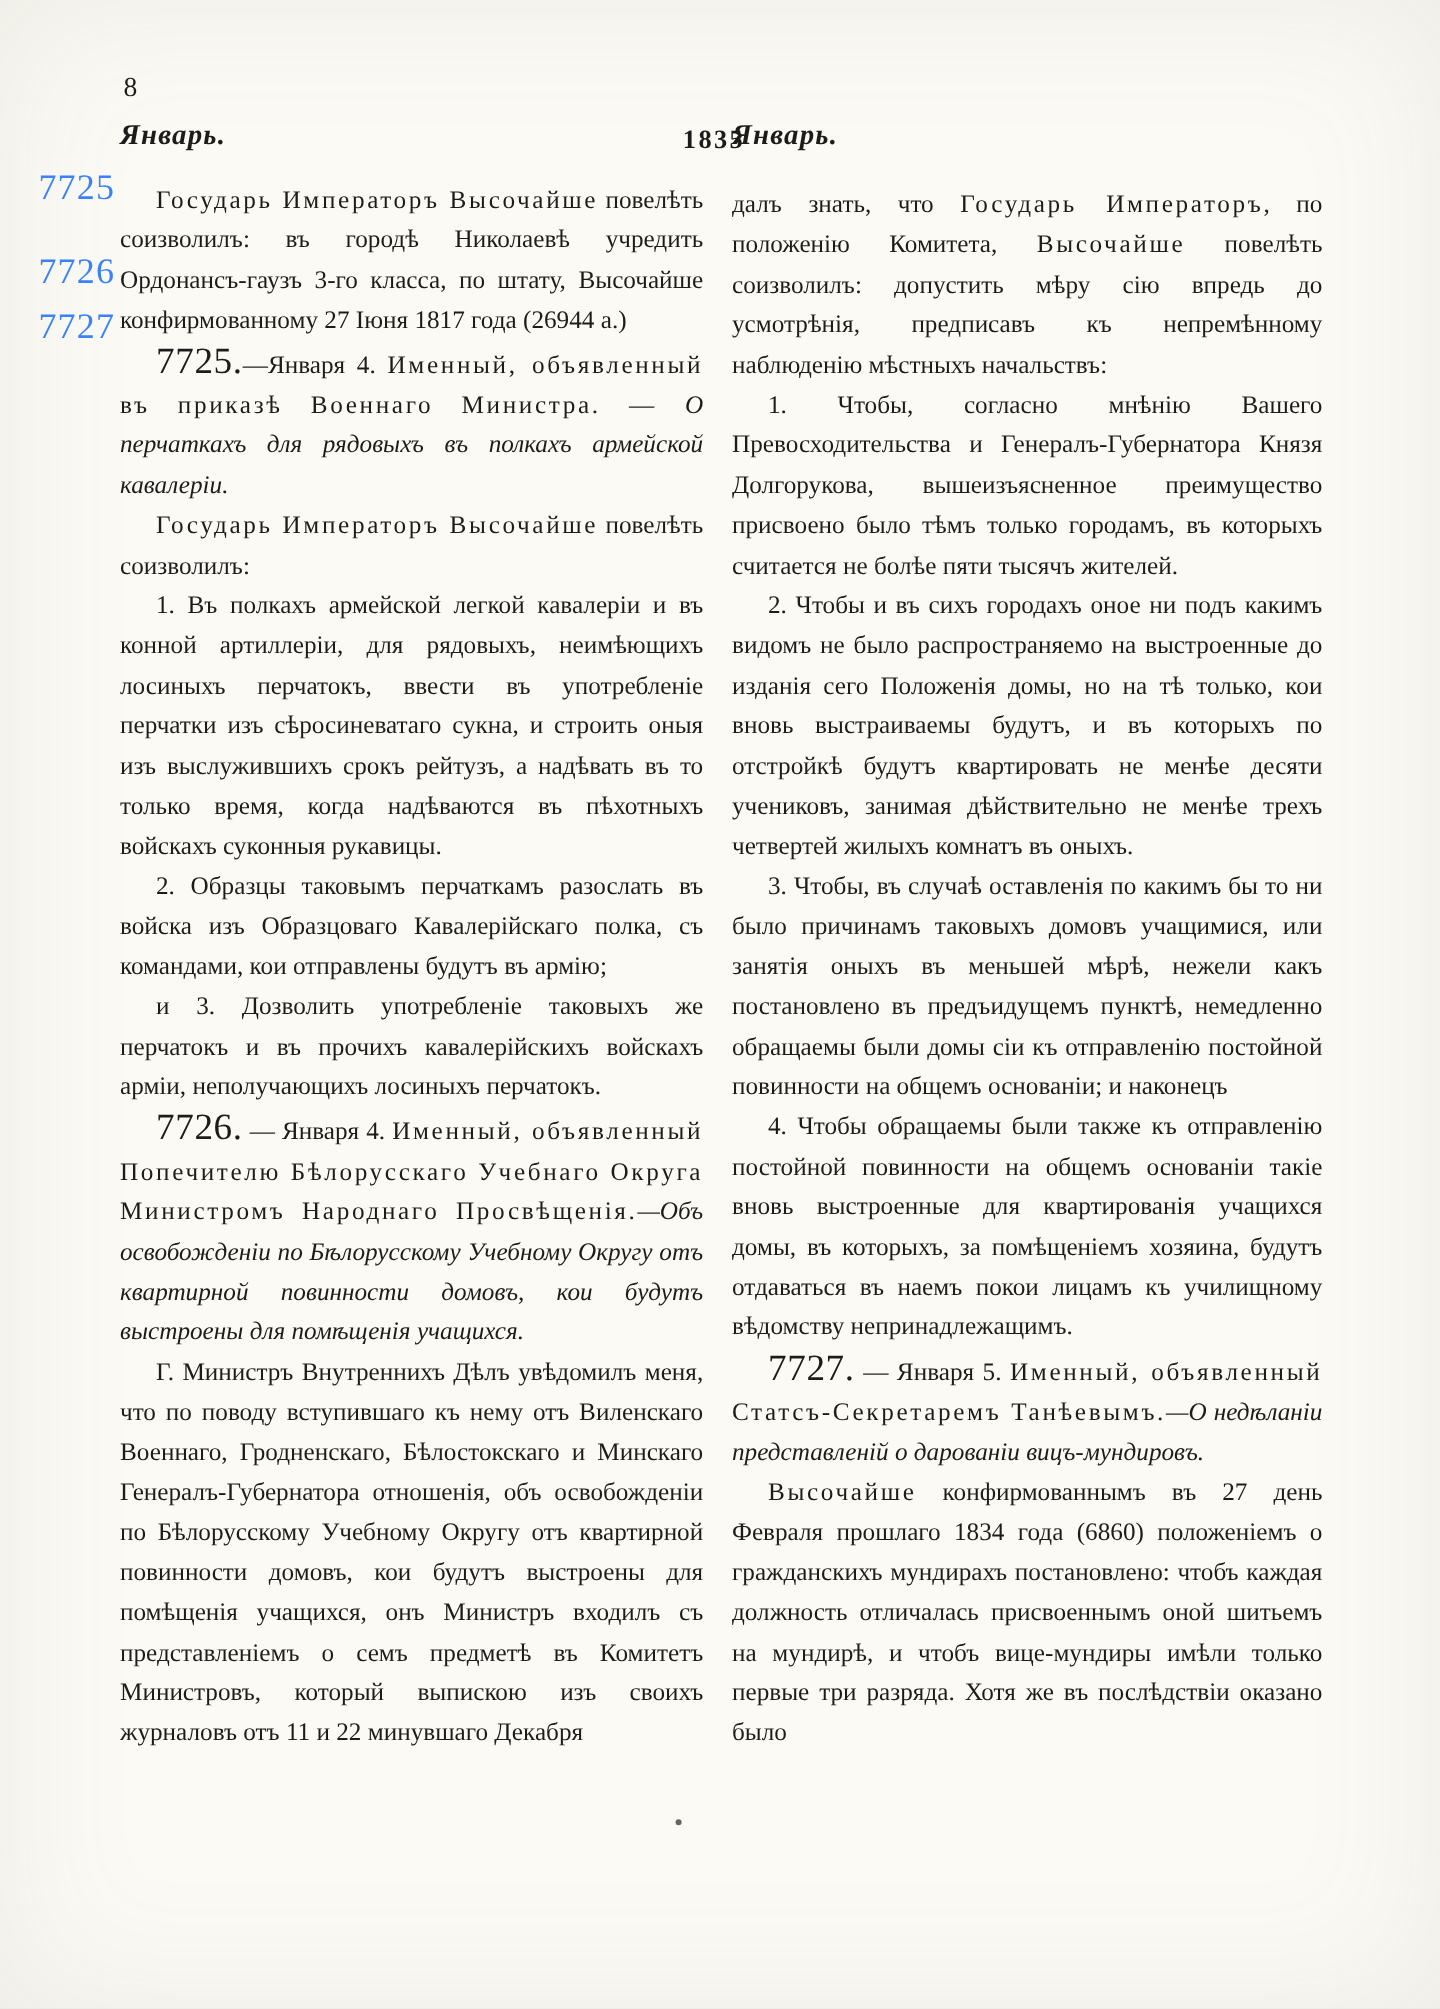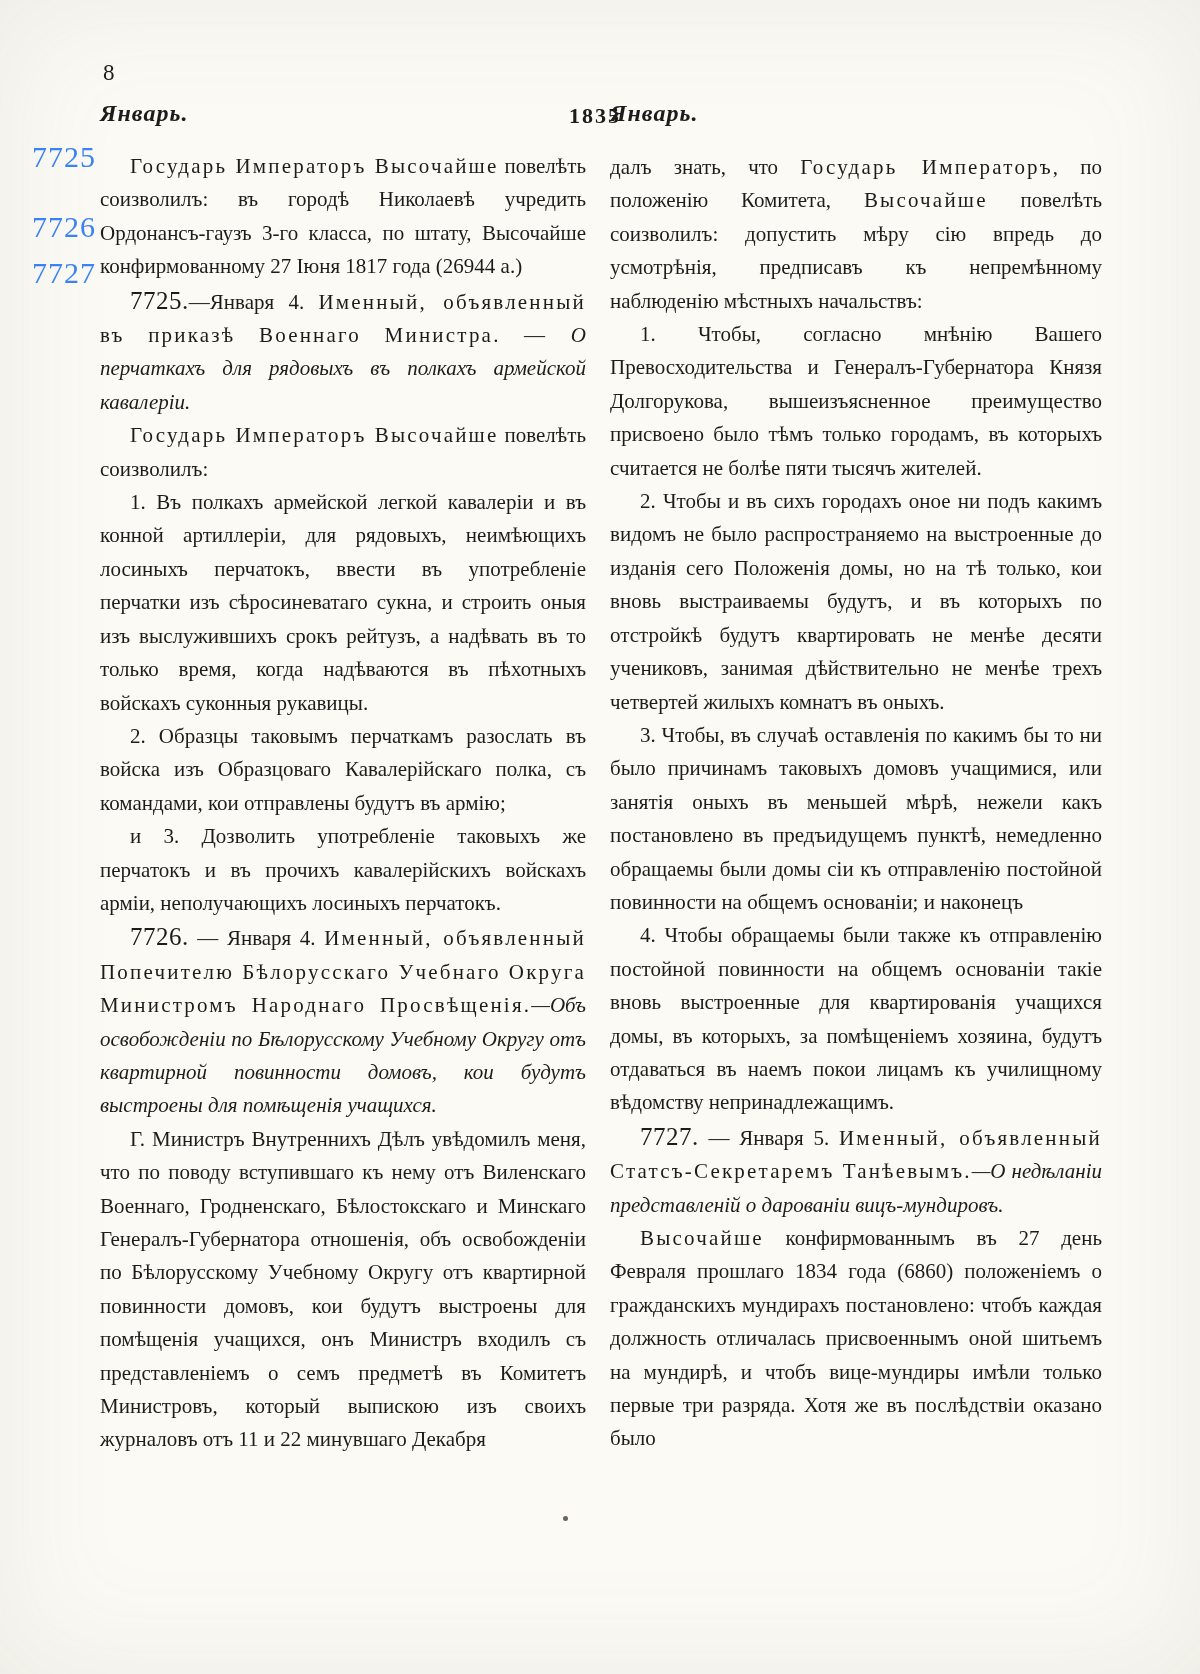--- a/index.html
+++ b/index.html
@@ -67,42 +67,42 @@
   .margin-number.n0 { top: 140px; }
   .margin-number.n1 { top: 210px; }
   .margin-number.n2 { top: 256px; }
 
   .columns {
     position: absolute;
     top: 150px;
     left: 100px;
     width: 1008px;
     display: flex;
-    align-items: center;
+    align-items: flex-end;
   }
   .col { width: 486px; }
   .col-right { width: 492px; }
   .divider {
     width: 0;
     border-left: 1px solid #2c2a27;
     border-right: 1px solid #2c2a27;
     margin: 4px 11px 6px 11px;
   }
   .para {
     margin: 0;
     font-size: 21px;
     line-height: 33.4px;
     text-align: justify;
     hyphens: auto;
   }
   .para.indent { text-indent: 30px; }
   .seg-normal { }
   .seg-sc { letter-spacing: 2.2px; }
   .seg-italic { font-style: italic; }
-  .seg-num { font-size: 25px; letter-spacing: 0.5px; }
+  .seg-num { font-size: 31px; letter-spacing: 0.5px; }
   .ink-dot {
     position: absolute;
     left: 563px;
     top: 1516px;
     width: 5px;
     height: 5px;
     border-radius: 50%;
     background: #6a655c;
   }
 </style>

